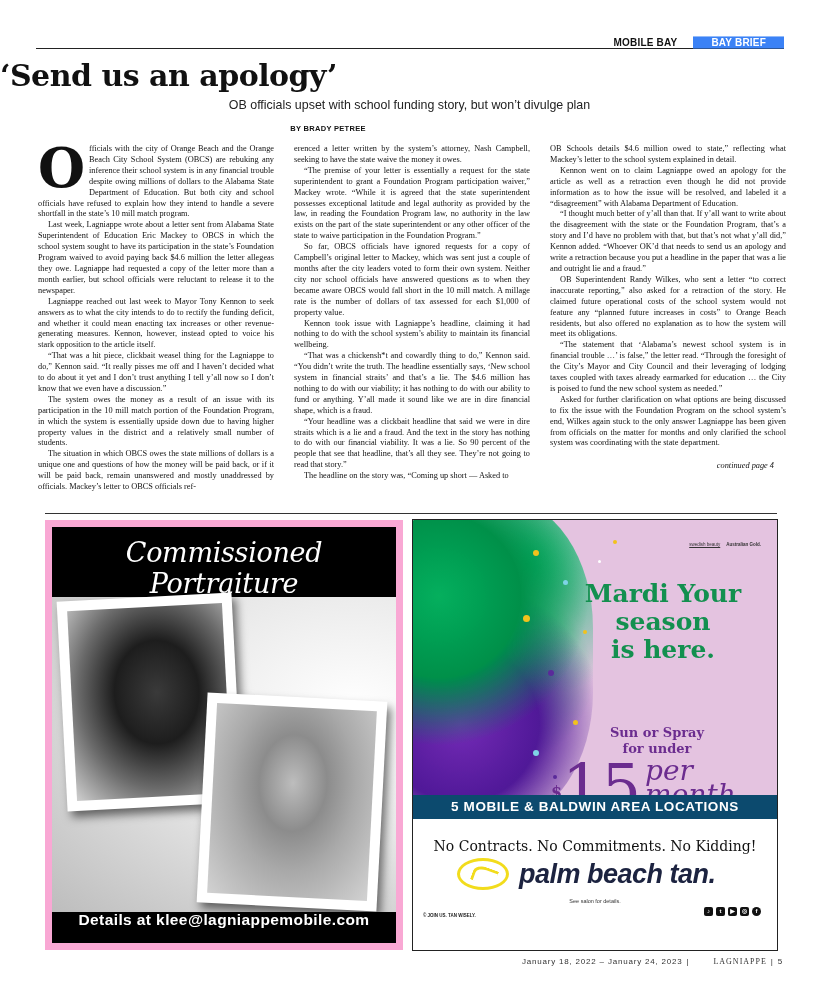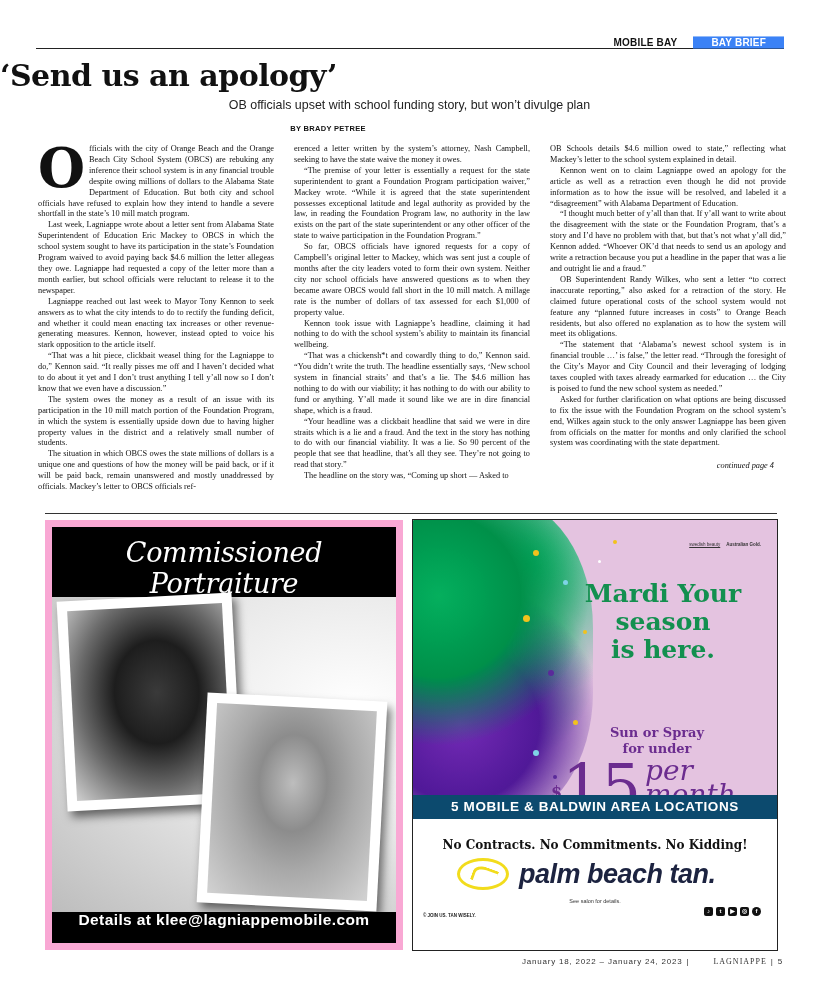--- a/index.html
+++ b/index.html
@@ -46,21 +46,21 @@
       border-radius:40%; filter:saturate(1.2); }
   .confetti { position:absolute; border-radius:50%; }
   .sponsors { position:absolute; right:16px; top:22px; font-family:"Liberation Sans", sans-serif; font-size:4.5px; color:#333; display:flex; gap:6px; align-items:center; }
   .mg-title { position:absolute; right:24px; top:60px; width:180px; text-align:center; font-family:"DejaVu Serif", serif; font-weight:bold; color:#13904f; font-size:25px; line-height:28px; }
   .sun { position:absolute; right:40px; top:205px; width:160px; text-align:center; font-family:"DejaVu Serif", serif; font-weight:bold; color:#6b2c8f; font-size:13px; line-height:16px; }
   .price { position:absolute; left:138px; top:235px; color:#6b2c8f; font-family:"DejaVu Serif", serif; display:flex; align-items:flex-start; }
   .price .cur { font-size:16px; margin-top:28px; font-weight:bold; }
   .price .num { font-size:62px; line-height:64px; }
   .price .per { font-family:"DejaVu Serif", serif; font-style:italic; font-size:28px; line-height:24px; margin-left:4px; margin-top:4px; }
   .locations { position:absolute; left:0; top:275px; width:364px; height:24px; background:#0c4a6e; color:#fff; font-family:"Liberation Sans", sans-serif; font-weight:bold; font-size:13.5px; line-height:24px; text-align:center; letter-spacing:0.6px; }
-  .nocontracts { position:absolute; left:0; right:0; top:318px; text-align:center; font-family:"DejaVu Serif", serif; font-weight:bold; font-size:12px; color:#111; }
+  .nocontracts { position:absolute; left:0; right:0; top:318px; text-align:center; font-family:"DejaVu Serif", serif; font-weight:normal; font-size:14px; color:#111; }
   .brand { position:absolute; left:44px; top:338px; display:flex; align-items:center; gap:10px; }
   .brand .logo { width:52px; height:32px; border:3px solid #f2dc1c; border-radius:50%; box-sizing:border-box; position:relative; }
   .brand .logo::after { content:""; position:absolute; left:12px; top:6px; width:22px; height:14px; border-top:3px solid #f2dc1c; border-left:3px solid #f2dc1c; border-radius:50% 0 0 0; transform:rotate(20deg); }
   .brand .name { font-family:"Liberation Sans", sans-serif; font-weight:bold; font-style:italic; font-size:27px; color:#1c2340; letter-spacing:-0.5px; }
   .seesalon { position:absolute; left:0; right:0; top:378px; text-align:center; font-family:"Liberation Sans", sans-serif; font-size:5.5px; color:#333; }
   .joinus { position:absolute; left:10px; top:393px; font-family:"Liberation Sans", sans-serif; font-size:4.5px; font-weight:bold; color:#222; }
   .social { position:absolute; right:16px; top:387px; display:flex; gap:3px; }
   .social span { display:inline-block; width:9px; height:9px; background:#111; border-radius:2px; color:#fff; font-size:6px; line-height:9px; text-align:center; font-family:"Liberation Sans", sans-serif; font-weight:bold; }
   .social span.round { border-radius:50%; }
 

